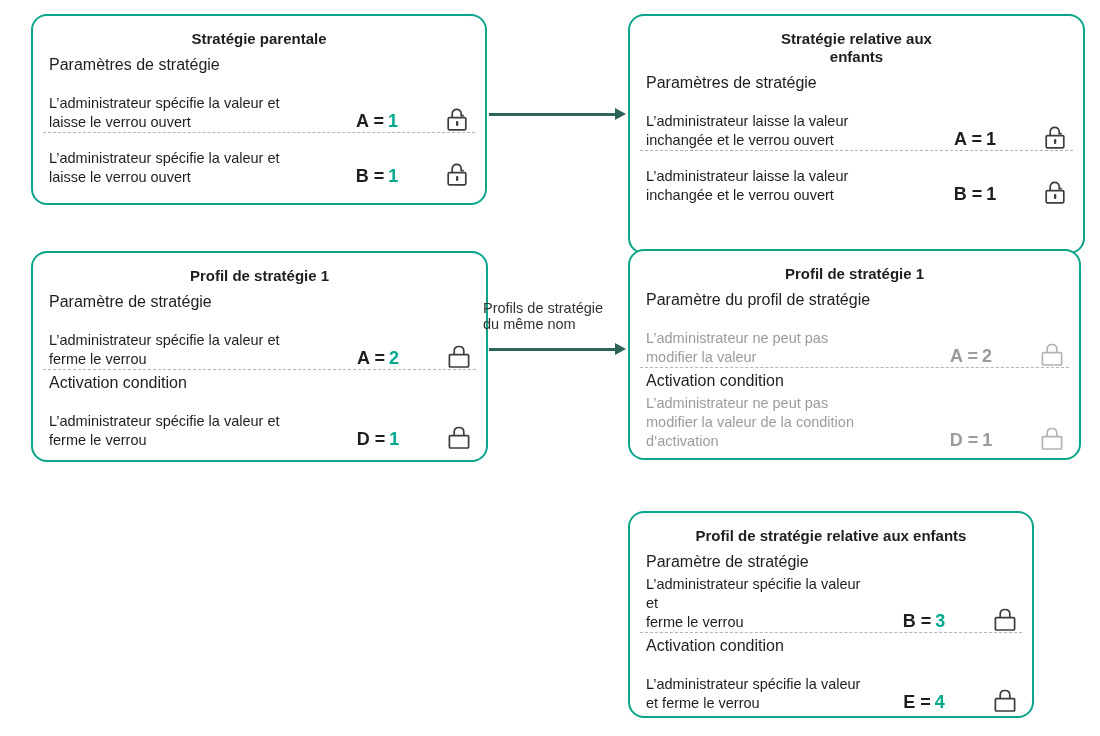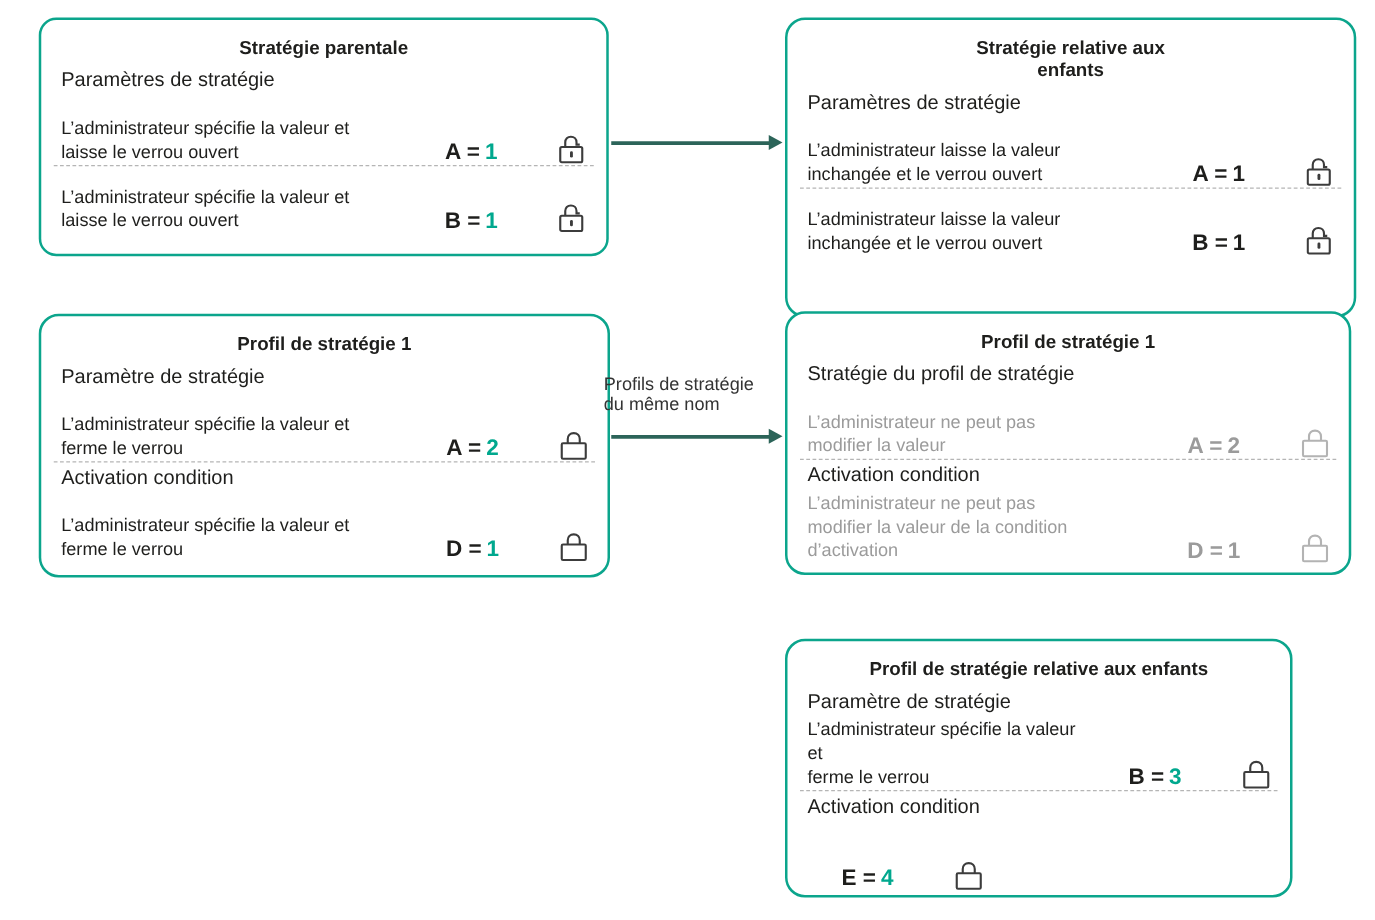--- a/index.html
+++ b/index.html
@@ -26,21 +26,21 @@
   .desc{flex:1;font-size:14.5px;line-height:19px;white-space:pre-line;}
   .valcell{width:96px;flex:none;text-align:center;font-weight:700;font-size:18px;}
   .num{margin-left:4px;}
   .c-teal{color:#00a88e;}
   .lockcell{width:44px;flex:none;display:flex;justify-content:flex-end;align-items:center;}
   .lock-svg{color:#3c3c3c;display:block;}
   .divider{border-top:1px dashed #b5b5b5;margin:0 -6px;}
   .row.muted .desc,.row.muted .valcell,.row.muted .num{color:#9b9b9b;}
   .row.muted .lock-svg{color:#b3b3b3;}
   
-  .box-parent{left:31px;top:14px;width:456px;height:191px;border-radius:14px;}
+  .box-parent{left:31px;top:14px;width:456px;height:191px;}
   .box-child{left:628px;top:14px;width:457px;height:240px;}
   .box-profile1-parent{left:31px;top:251px;width:457px;height:211px;}
   .box-profile1-child{left:628px;top:249px;width:453px;height:211px;}
   .box-child-profile{left:628px;top:511px;width:406px;height:207px;}
   
   .arrow{position:absolute;height:3px;background:#2c6459;}
   .arrow::after{
     content:"";position:absolute;right:-10px;top:-5px;
     border-top:6.5px solid transparent;border-bottom:6.5px solid transparent;
     border-left:11px solid #2c6459;
@@ -143,21 +143,21 @@
         <svg class="lock-svg" width="22" height="24" viewBox="0 0 22 24">
             <path d="M6.2 9.6 V6.1 C6.2 3.3 8.1 1.5 11 1.5 C13.9 1.5 15.8 3.3 15.8 6.1 V9.6" fill="none" stroke="currentColor" stroke-width="1.7"></path>
             <rect x="1.4" y="9.6" width="19.2" height="12.4" rx="1" fill="none" stroke="currentColor" stroke-width="1.7"></rect>
           </svg>
       </div>
     </div>
   </div>
 
   <div class="box box-profile1-child">
     <div class="box-title">Profil de stratégie 1</div>
-    <div class="section-header">Stratégie du profil de stratégie</div>
+    <div class="section-header">Paramètre du profil de stratégie</div>
     <div class="row muted">
       <div class="desc">L’administrateur ne peut pas
 modifier la valeur</div>
       <div class="valcell"><span>A =</span><span class="num">2</span></div>
       <div class="lockcell">
         <svg class="lock-svg" width="22" height="24" viewBox="0 0 22 24">
             <path d="M6.2 9.6 V6.1 C6.2 3.3 8.1 1.5 11 1.5 C13.9 1.5 15.8 3.3 15.8 6.1 V9.6" fill="none" stroke="currentColor" stroke-width="1.7"></path>
             <rect x="1.4" y="9.6" width="19.2" height="12.4" rx="1" fill="none" stroke="currentColor" stroke-width="1.7"></rect>
           </svg>
       </div>
@@ -188,20 +188,22 @@
       <div class="lockcell">
         <svg class="lock-svg" width="22" height="24" viewBox="0 0 22 24">
             <path d="M6.2 9.6 V6.1 C6.2 3.3 8.1 1.5 11 1.5 C13.9 1.5 15.8 3.3 15.8 6.1 V9.6" fill="none" stroke="currentColor" stroke-width="1.7"></path>
             <rect x="1.4" y="9.6" width="19.2" height="12.4" rx="1" fill="none" stroke="currentColor" stroke-width="1.7"></rect>
           </svg>
       </div>
     </div>
     <div class="divider"></div>
     <div class="section-header">Activation condition</div>
     <div class="row">
+      <div class="desc">L’administrateur spécifie la valeur
+et ferme le verrou</div>
       <div class="valcell"><span>E =</span><span class="num c-teal">4</span></div>
       <div class="lockcell">
         <svg class="lock-svg" width="22" height="24" viewBox="0 0 22 24">
             <path d="M6.2 9.6 V6.1 C6.2 3.3 8.1 1.5 11 1.5 C13.9 1.5 15.8 3.3 15.8 6.1 V9.6" fill="none" stroke="currentColor" stroke-width="1.7"></path>
             <rect x="1.4" y="9.6" width="19.2" height="12.4" rx="1" fill="none" stroke="currentColor" stroke-width="1.7"></rect>
           </svg>
       </div>
     </div>
   </div>
 

